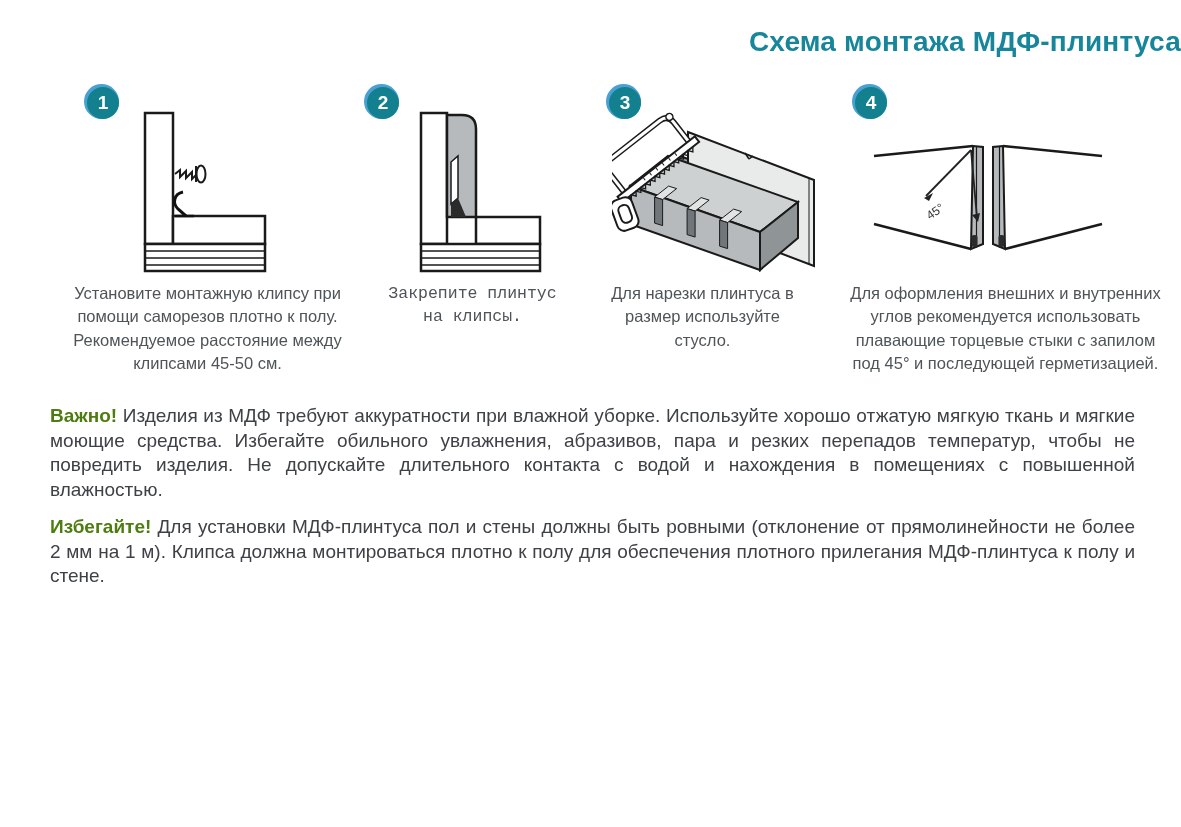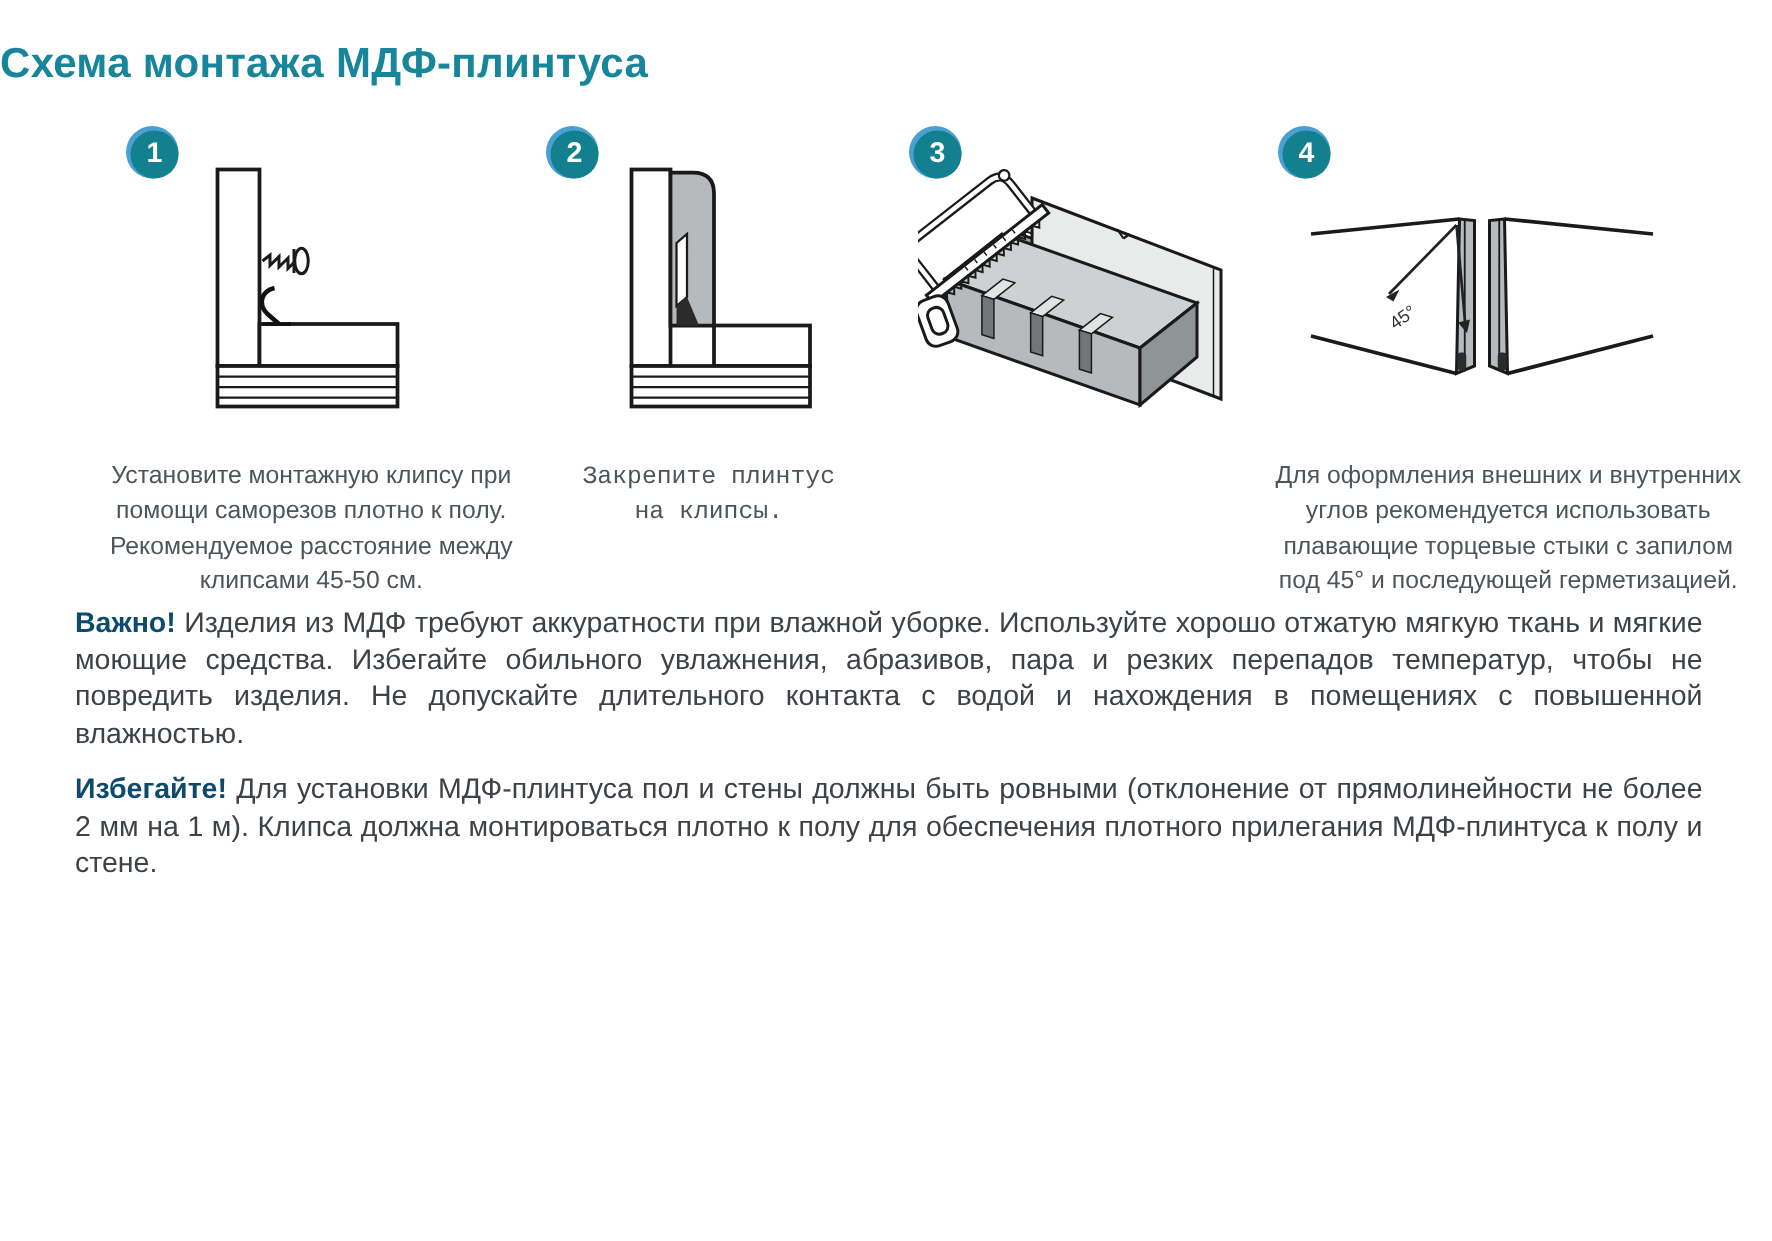--- a/index.html
+++ b/index.html
@@ -2,41 +2,41 @@
 <html><head>
 <meta charset="utf-8">
 <style>
   html,body { margin:0; padding:0; background:#ffffff; }
   .page {
     position:relative; width:1181px; height:827px; background:#ffffff;
     font-family:"Liberation Sans","DejaVu Sans",sans-serif; overflow:hidden;
   }
   .title {
     position:absolute; left:0; top:26px; width:100%;
-    text-align:left; font-size:28px; font-weight:bold; color:#17869A;
+    text-align:right; font-size:28px; font-weight:bold; color:#17869A;
     letter-spacing:0.2px;
   }
   .steps { position:absolute; left:0; top:82px; width:1181px; height:326px; }
   .badge { position:absolute; width:35px; height:35px; border-radius:50%; background:#4BA0D2; }
   .badge-inner {
     position:absolute; left:3px; top:3px; width:32px; height:32px; border-radius:50%;
     background:#12808F; color:#ffffff; font-weight:bold; font-size:19px;
     display:flex; align-items:center; justify-content:center;
   }
   .illus { position:absolute; }
   .caption {
-    position:absolute; top:224px; text-align:center; font-size:16.5px;
+    position:absolute; top:200px; text-align:center; font-size:16.5px;
     line-height:1.42; color:#4E5458;
   }
   .notes { position:absolute; left:50px; top:404px; width:1085px; }
   .notes p {
     margin:0 0 13px 0; font-size:19px; line-height:1.29; color:#3E4247;
     text-align:justify;
   }
-  .notes p b { color:#0c4a6e; }
+  .notes p b { color:#4d7c0f; }
   .models b { color:#34383c; }
 </style>
 </head>
 <body>
 
 <div class="page">
 
   <div class="title">Схема монтажа МДФ-плинтуса</div>
 
   <div class="steps">
@@ -127,20 +127,21 @@
         <line x1="99" y1="18" x2="54" y2="64" stroke="#222" stroke-width="1.8"></line>
         <polygon points="52,66 61,61 57,69" fill="#222"></polygon>
         <line x1="99" y1="18" x2="105" y2="86" stroke="#222" stroke-width="1.8"></line>
         <polygon points="106,90 100,83 108,81" fill="#222"></polygon>
         <text x="58" y="88" transform="rotate(-35 58 88)" font-size="12" fill="#333">45°</text>
       </g>
     </svg>
 
     <div class="caption" style="left:55px; width:305px;">Установите монтажную клипсу при помощи саморезов плотно к полу. Рекомендуемое расстояние между клипсами 45-50 см.</div>
     <div class="caption" style="left:375px; width:195px;font-family:Liberation Mono, monospace;">Закрепите плинтус на клипсы.</div>
+    <div class="caption" style="left:595px; width:215px;">Для нарезки плинтуса в размер используйте стусло.</div>
     <div class="caption" style="left:830px; width:325px;margin-left:13px;">Для оформления внешних и внутренних углов рекомендуется использовать плавающие торцевые стыки с запилом под 45° и последующей герметизацией.</div>
   </div>
 
   <div class="notes">
     <p><b>Важно!</b> <span>Изделия из МДФ требуют аккуратности при влажной уборке. Используйте хорошо отжатую мягкую ткань и мягкие моющие средства. Избегайте обильного увлажнения, абразивов, пара и резких перепадов температур, чтобы не повредить изделия. Не допускайте длительного контакта с водой и нахождения в помещениях с повышенной влажностью.</span></p>
     <p><b>Избегайте!</b> <span>Для установки МДФ-плинтуса пол и стены должны быть ровными (отклонение от прямолинейности не более 2 мм на 1 м). Клипса должна монтироваться плотно к полу для обеспечения плотного прилегания МДФ-плинтуса к полу и стене.</span></p>
   </div>
 
 </div>
 

